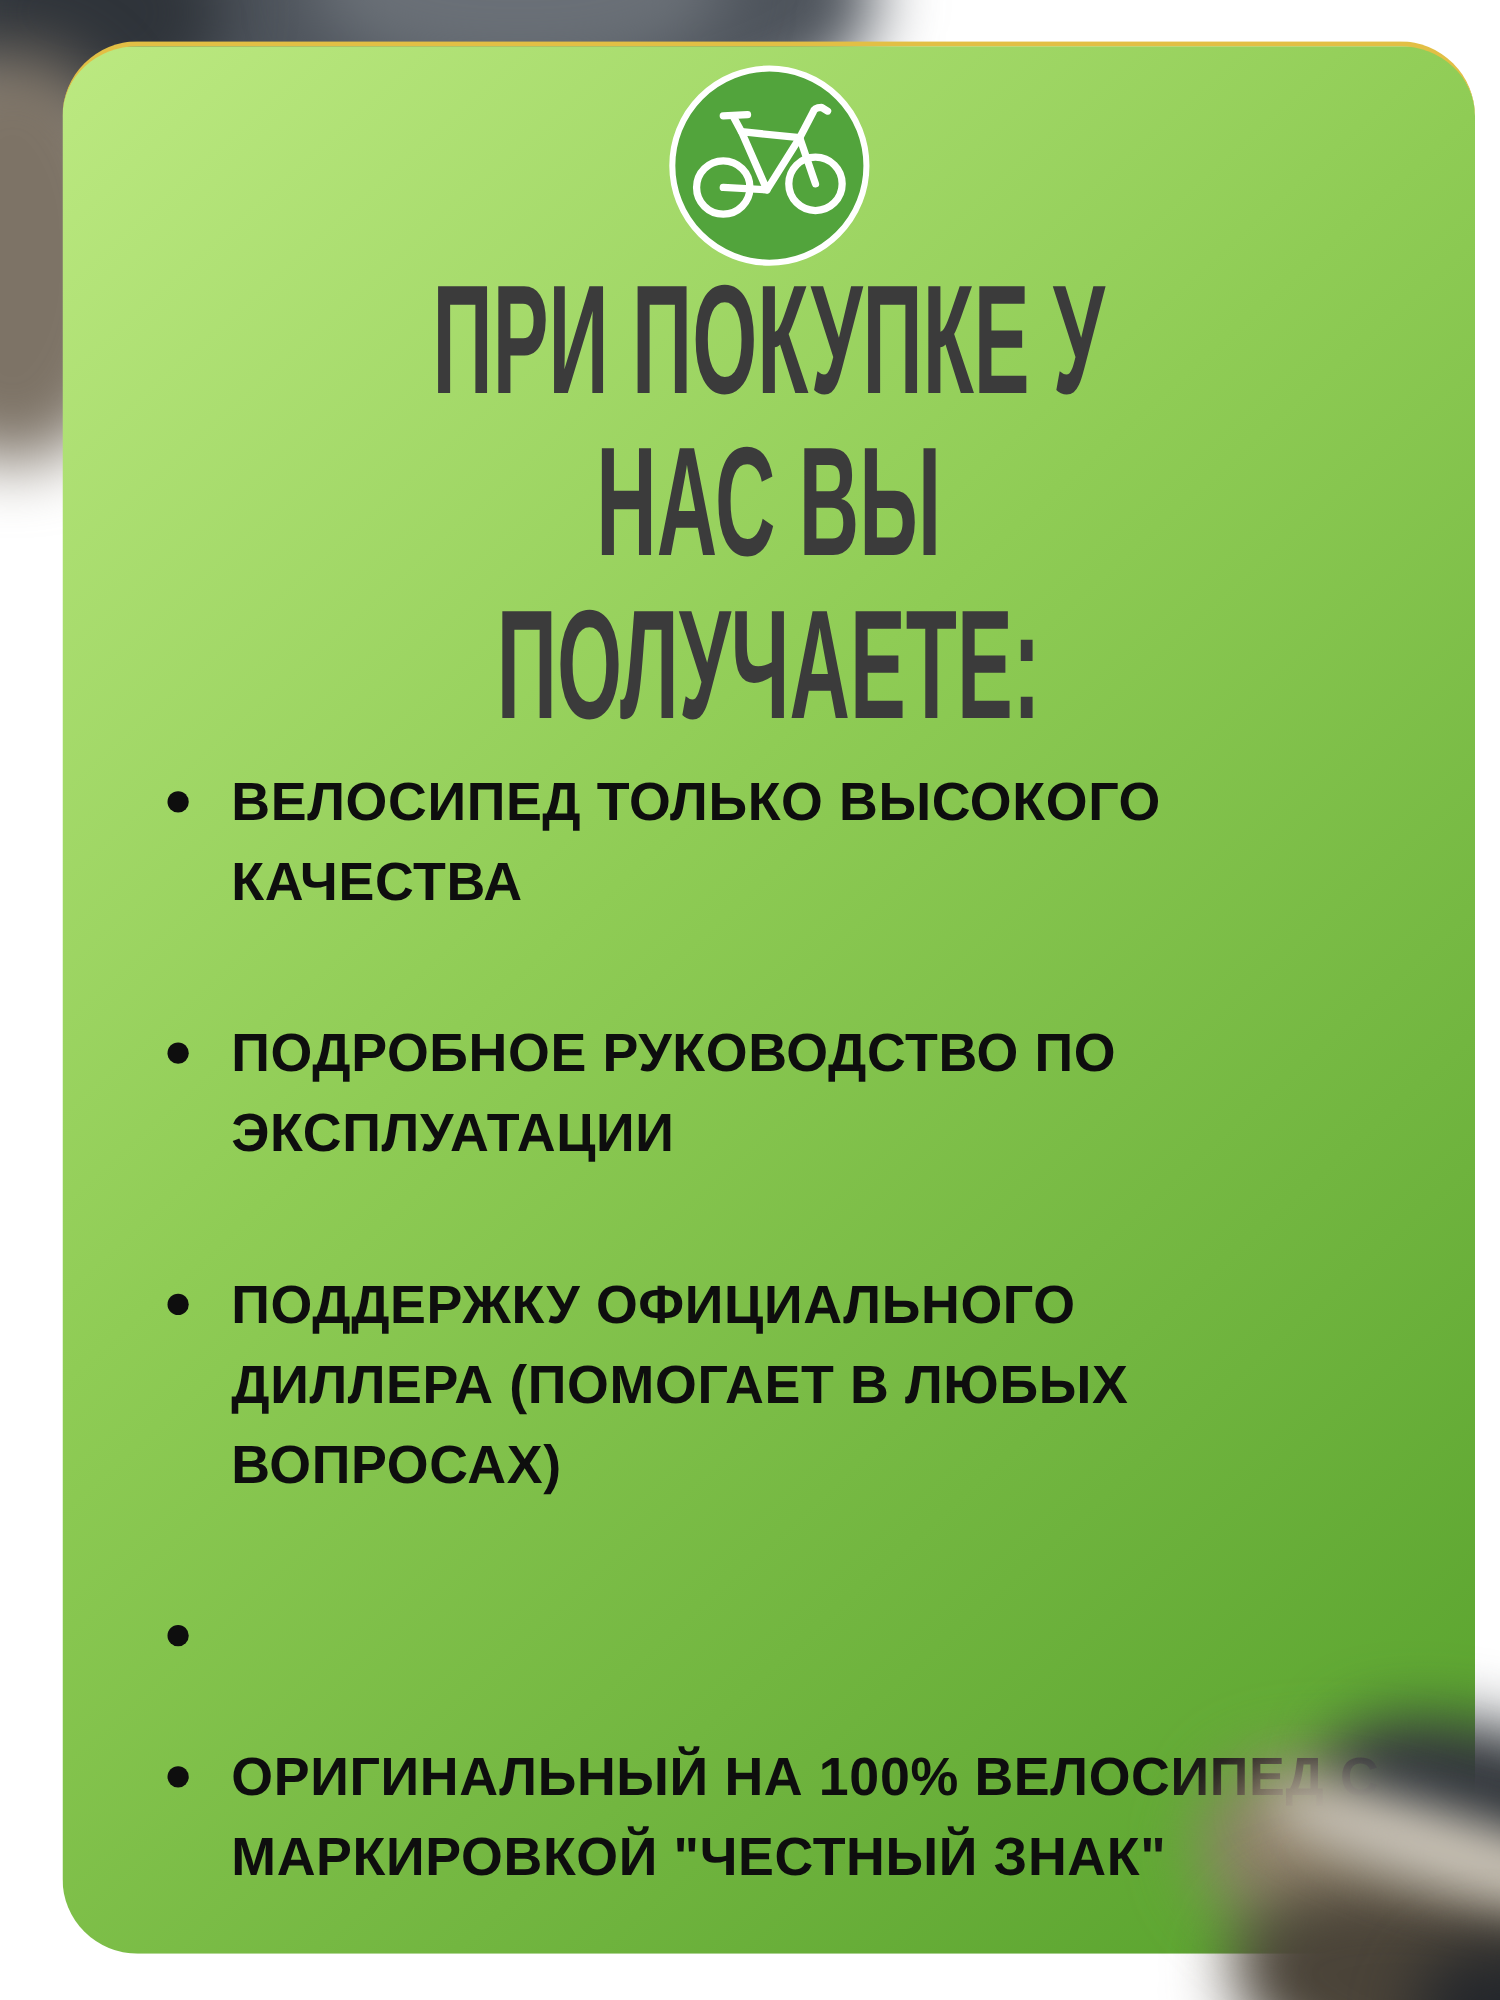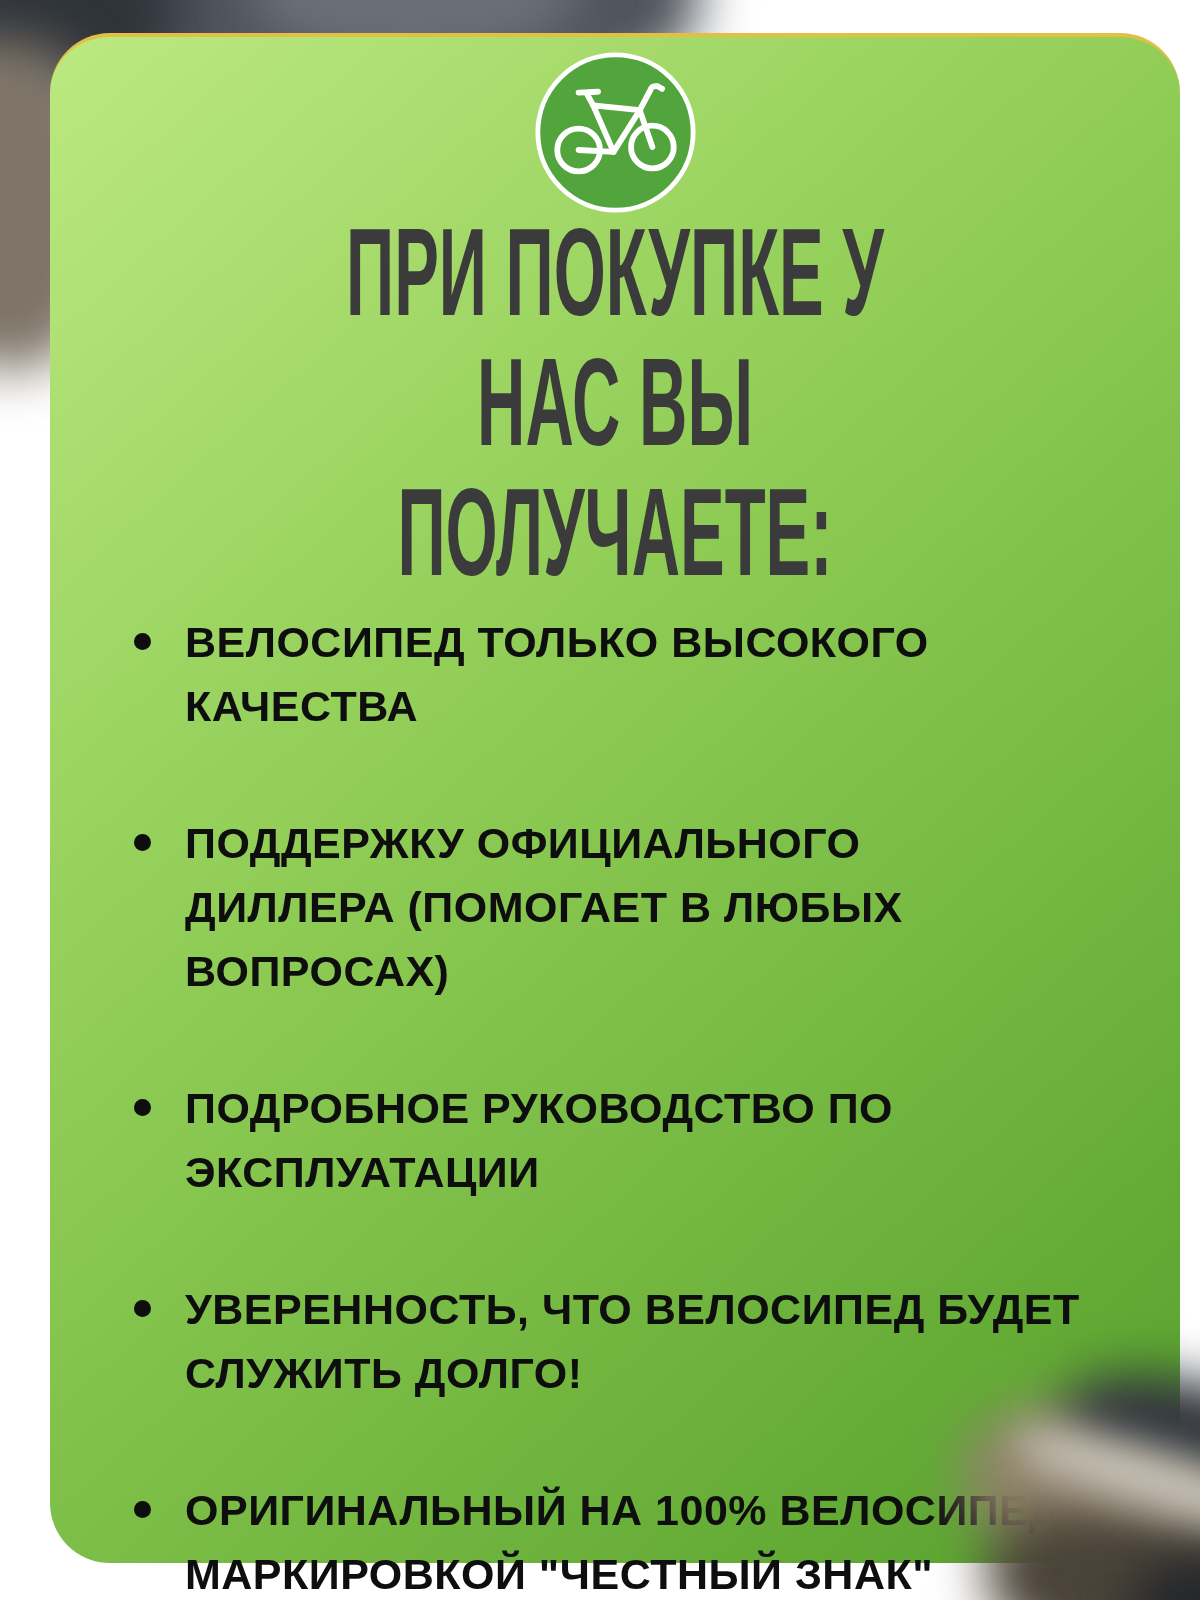--- a/index.html
+++ b/index.html
@@ -82,33 +82,31 @@
 ПОЛУЧАЕТЕ:</h1>
 
   <ul class="list">
     <li class="item">
       <span class="dot"></span>
       <span class="item-text">ВЕЛОСИПЕД ТОЛЬКО ВЫСОКОГО
 КАЧЕСТВА</span>
     </li>
     <li class="item">
       <span class="dot"></span>
+      <span class="item-text">ПОДРОБНОЕ РУКОВОДСТВО ПО
+ЭКСПЛУАТАЦИИ</span>
+    </li>
+    <li class="item">
+      <span class="dot"></span>
       <span class="item-text">ПОДДЕРЖКУ ОФИЦИАЛЬНОГО
 ДИЛЛЕРА (ПОМОГАЕТ В ЛЮБЫХ
 ВОПРОСАХ)</span>
     </li>
     <li class="item">
       <span class="dot"></span>
-      <span class="item-text">ПОДРОБНОЕ РУКОВОДСТВО ПО
-ЭКСПЛУАТАЦИИ</span>
-    </li>
-    <li class="item">
-      <span class="dot"></span>
-      <span class="item-text">УВЕРЕННОСТЬ, ЧТО ВЕЛОСИПЕД БУДЕТ
-СЛУЖИТЬ ДОЛГО!</span>
     </li>
     <li class="item">
       <span class="dot"></span>
       <span class="item-text">ОРИГИНАЛЬНЫЙ НА 100% ВЕЛОСИПЕД С
 МАРКИРОВКОЙ "ЧЕСТНЫЙ ЗНАК"</span>
     </li>
   </ul>
 </div>
 
 <div class="blur fg fg-blob1"></div>

